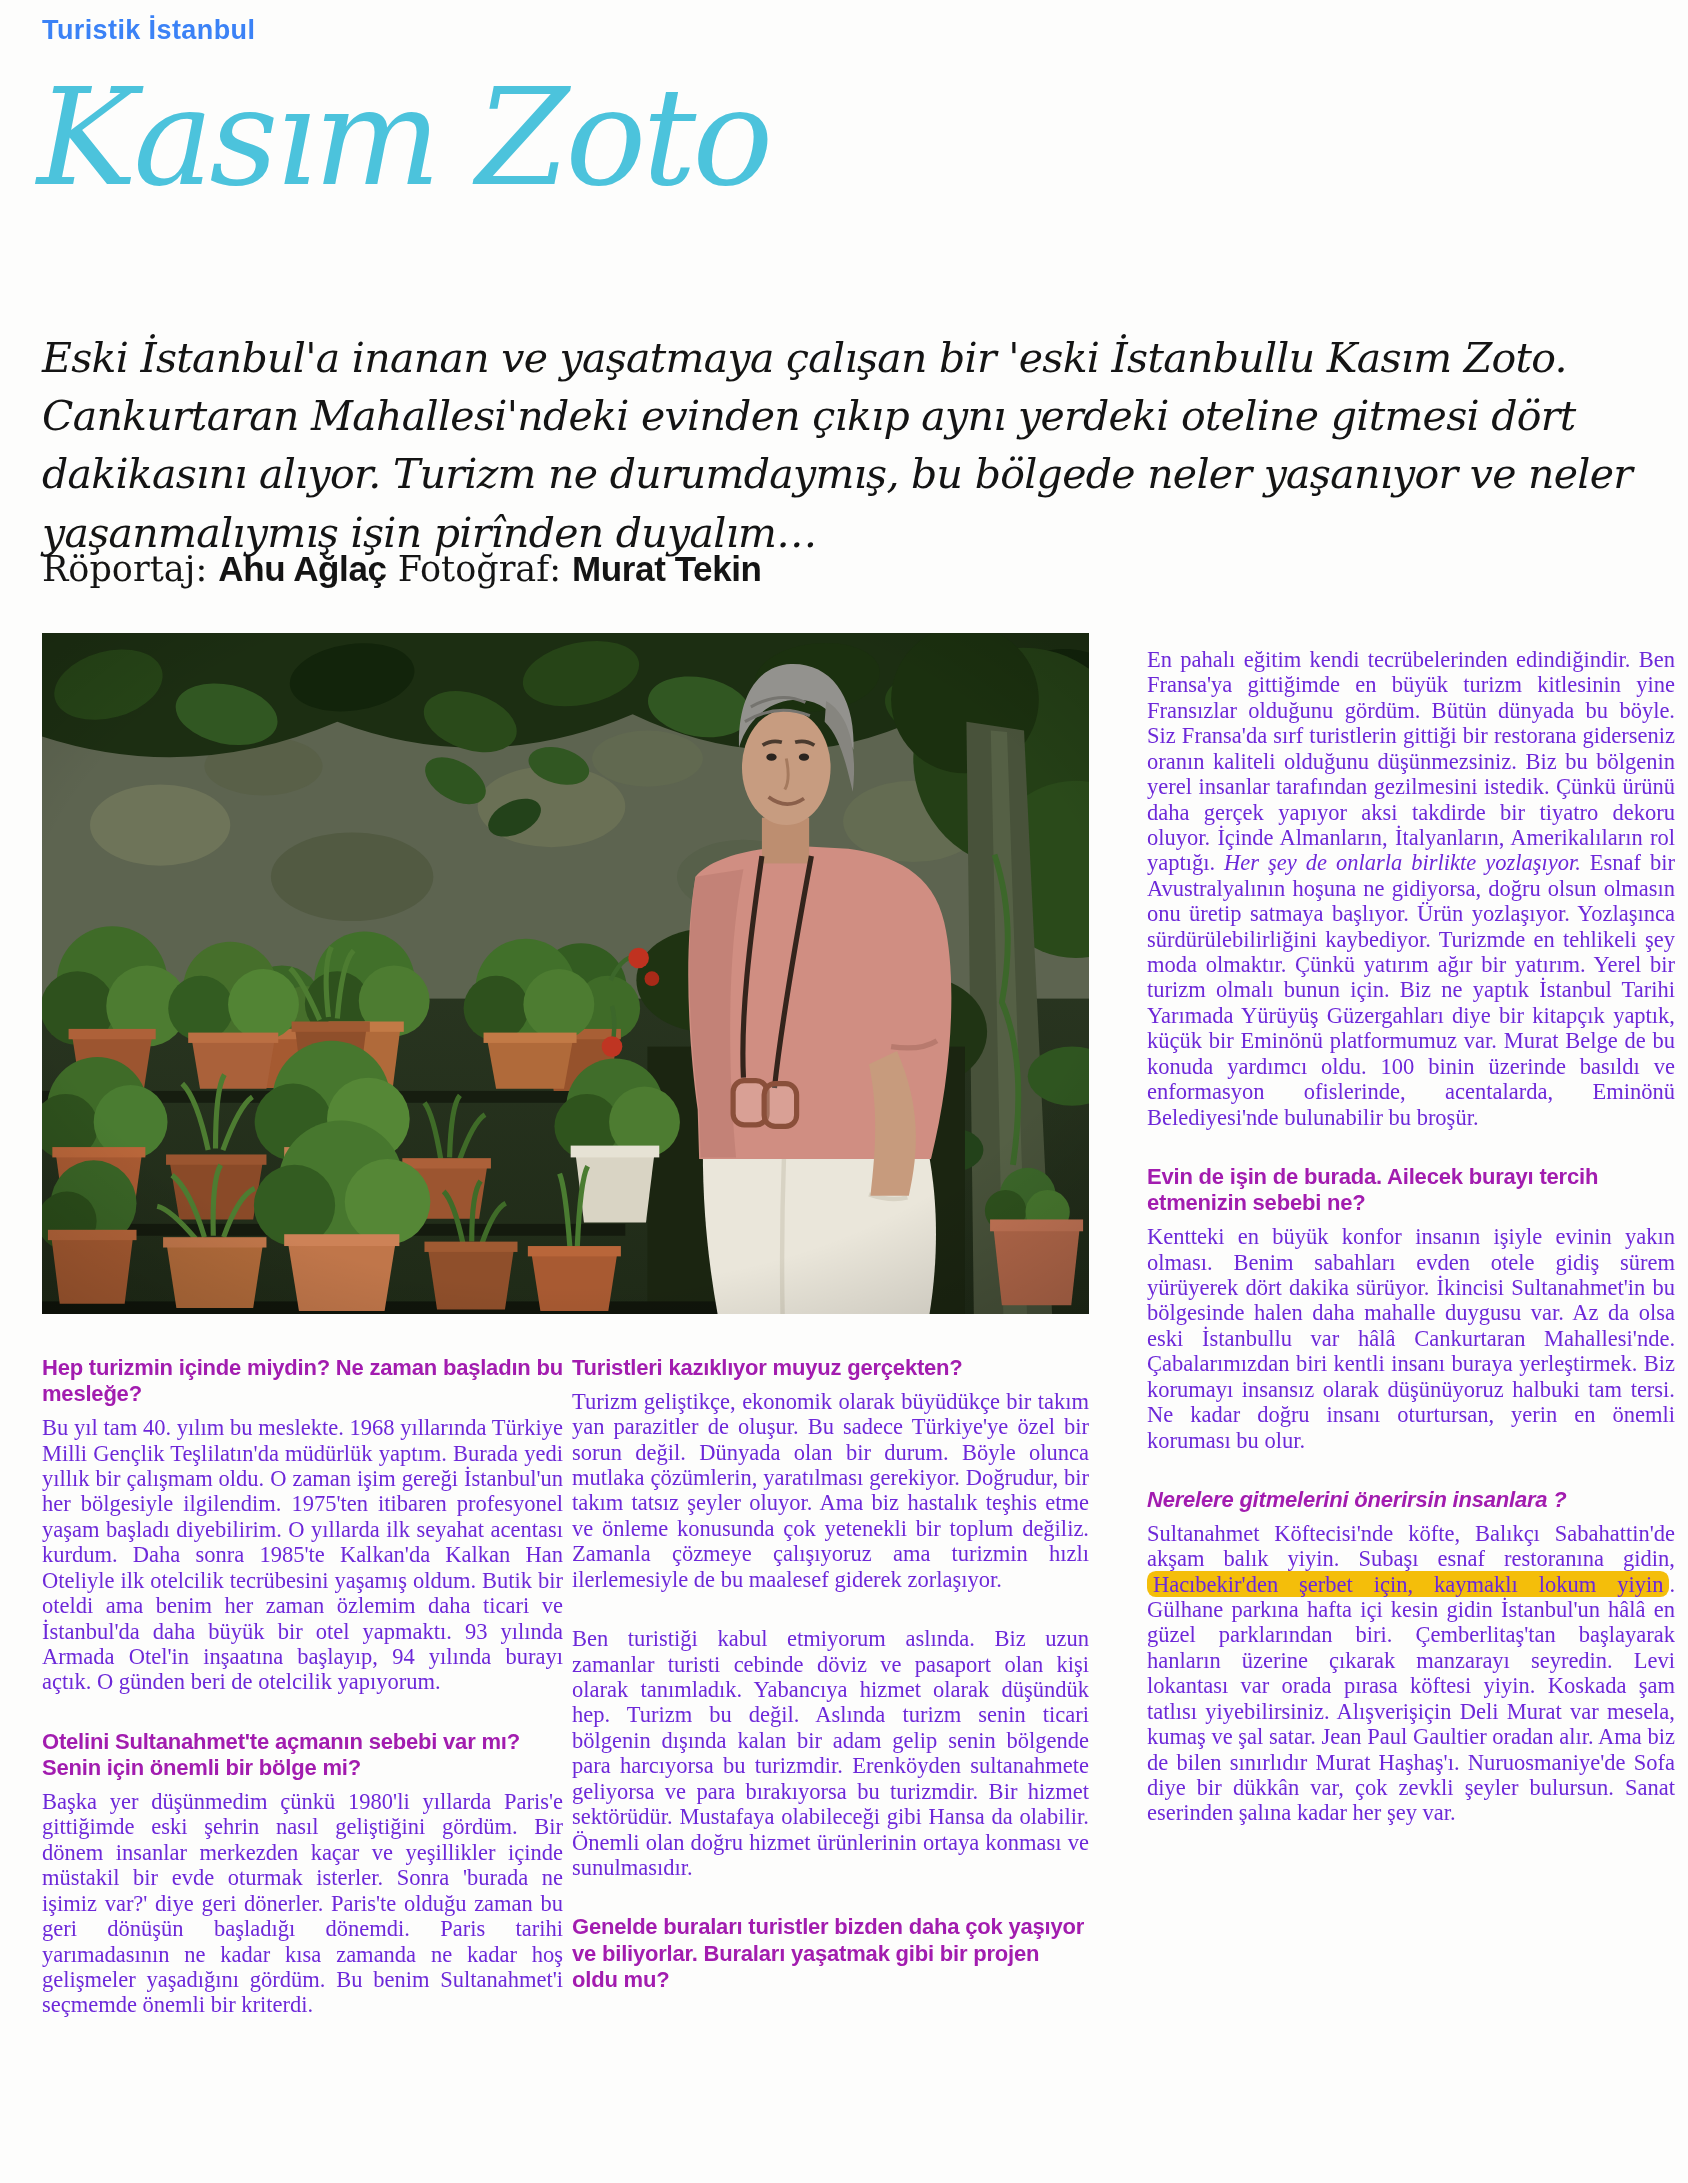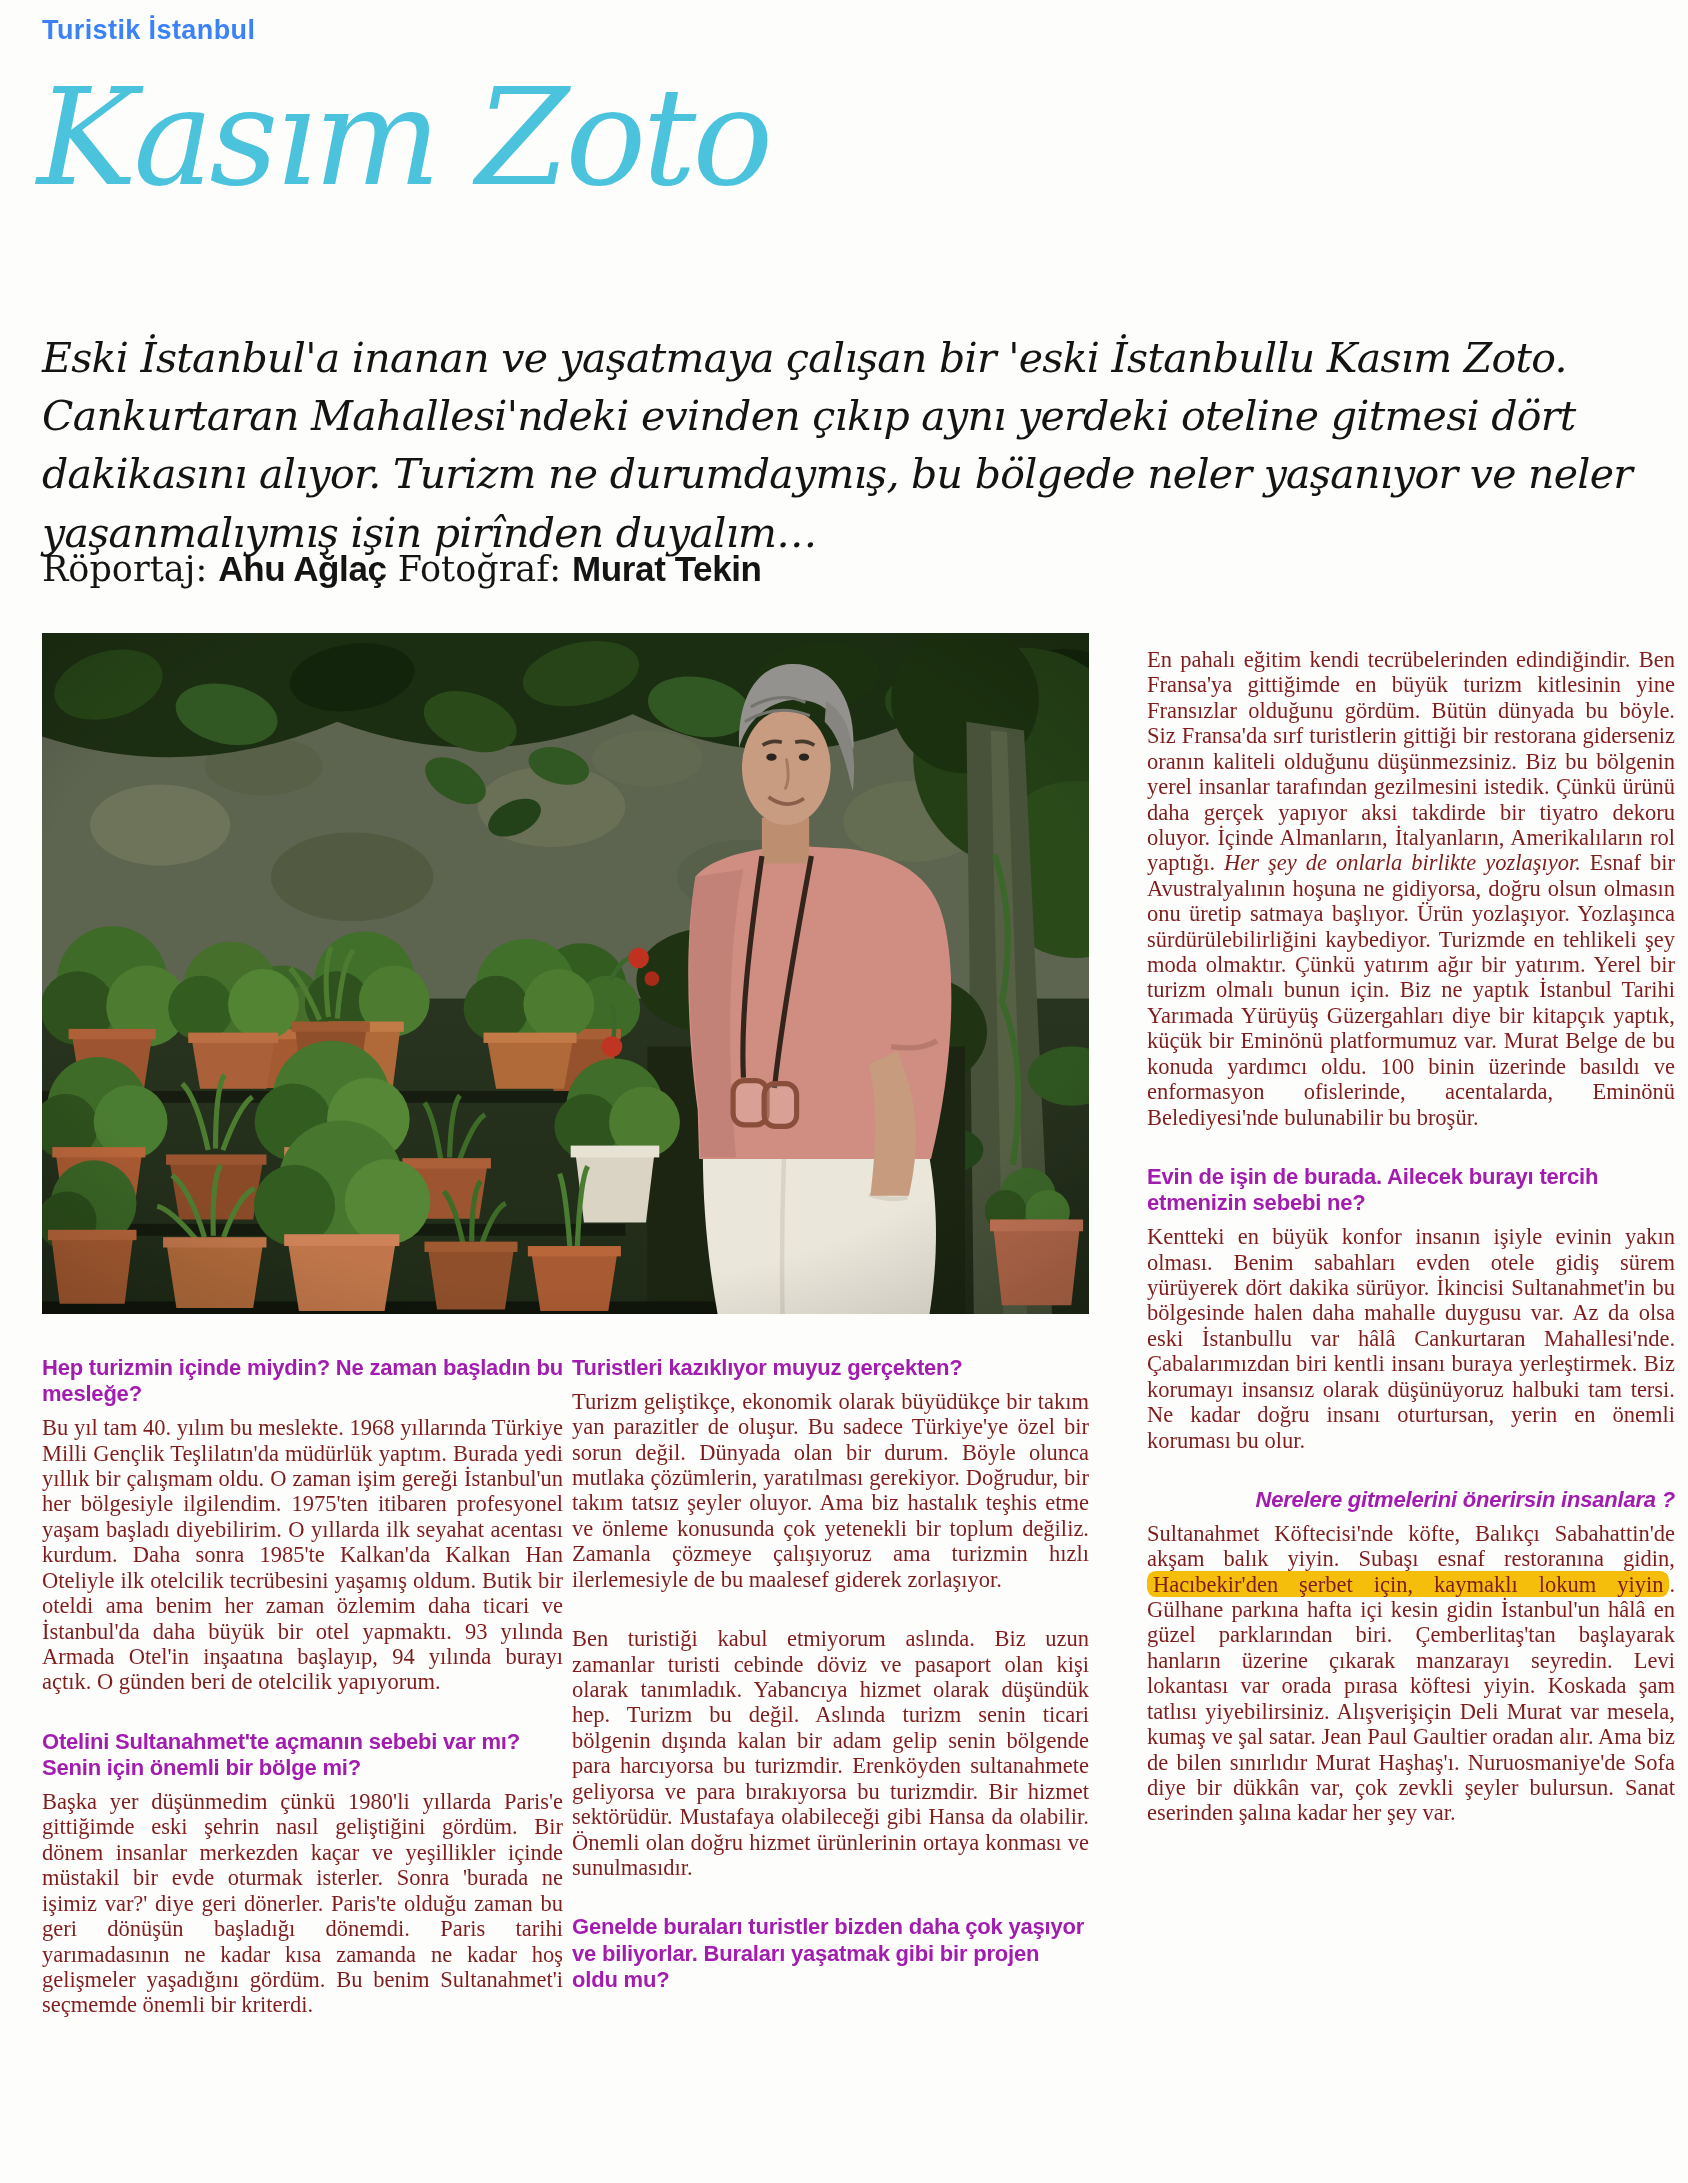--- a/index.html
+++ b/index.html
@@ -35,22 +35,22 @@
   .col{position:absolute;text-align:justify;}
   .col-left{left:42px;top:1355px;width:521px;}
   .col-mid{left:572px;top:1355px;width:517px;}
   .col-right{left:1147px;top:647px;width:528px;}
   .qa{margin:0 0 34px 0;}
   .qa h2{
     margin:0 0 7.4px 0;text-align:left;
     font-family:"Liberation Sans",sans-serif;font-weight:700;
     font-size:22px;line-height:1.2;letter-spacing:-0.2px;color:#a21caf;
   }
-  .qa h2.it{font-style:italic;text-align:right;}
-  .qa p{margin:0;font-size:22.5px;line-height:1.13;color:#7f1d1d;}
+  .qa h2.it{font-style:italic;}
+  .qa p{margin:0;font-size:22.5px;line-height:1.13;color:#6d28d9;}
   em.phr{font-style:italic;}
   .hl{
     background:#f4be0a;color:inherit;padding:0.7px 5.9px;border-radius:8.9px;
     box-decoration-break:clone;-webkit-box-decoration-break:clone;
   }
 </style>
 </head>
 <body>
 
 <div id="page">

